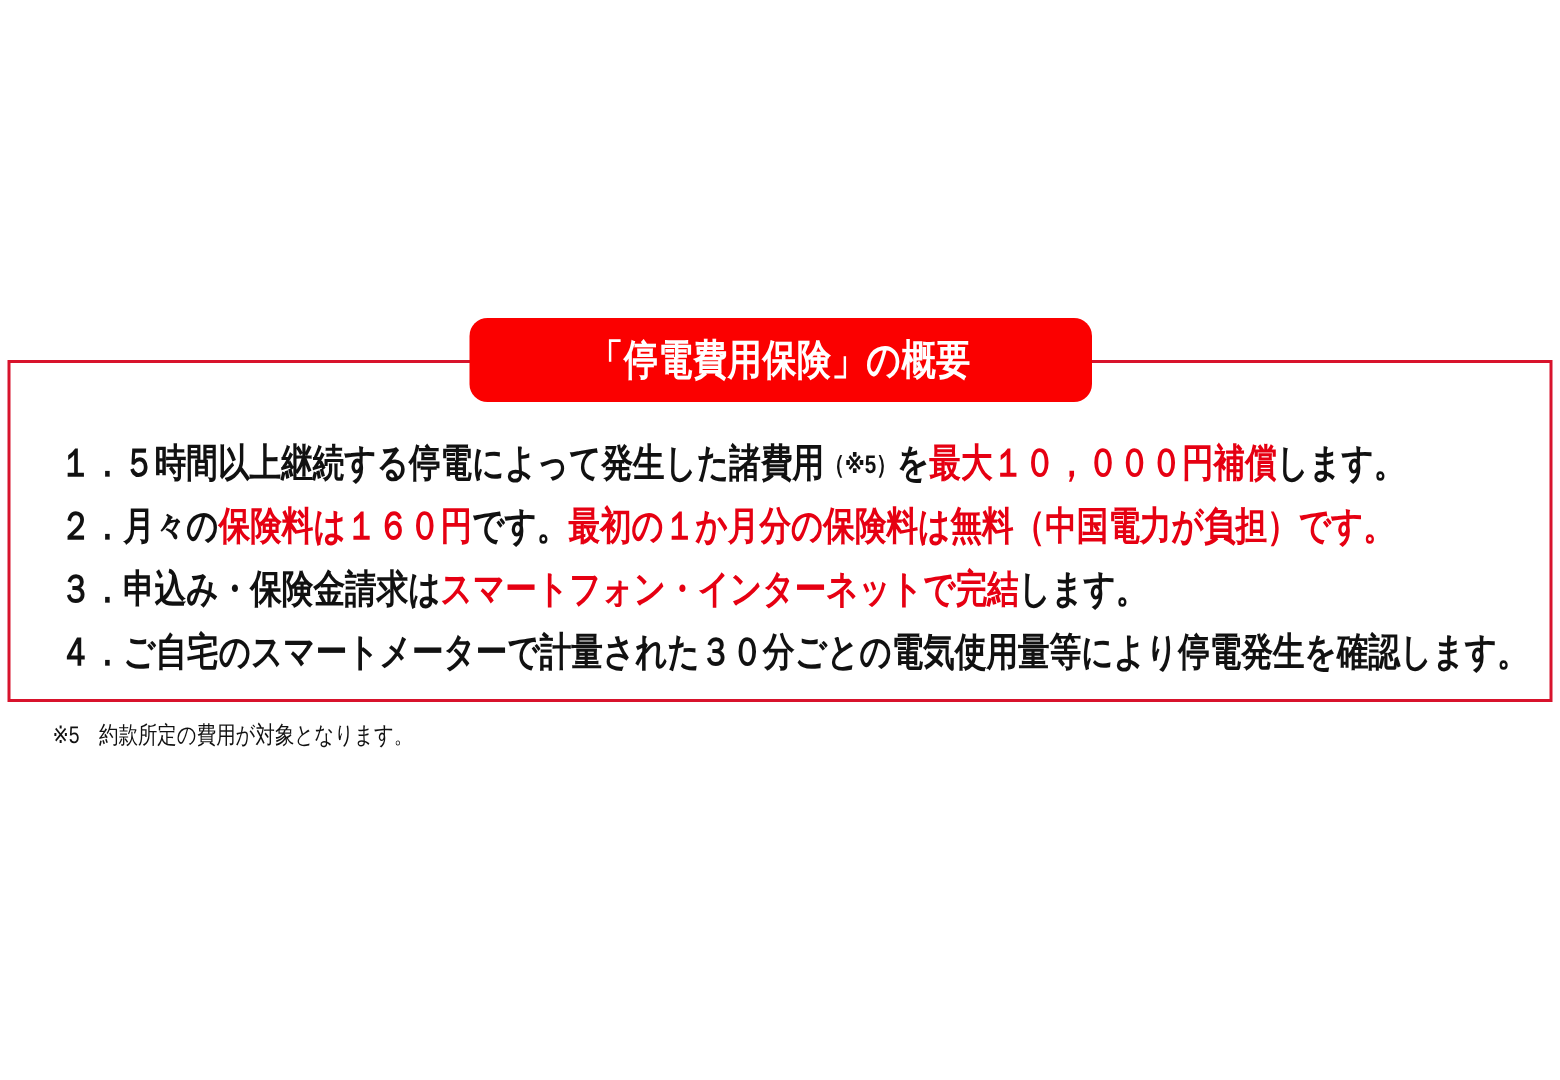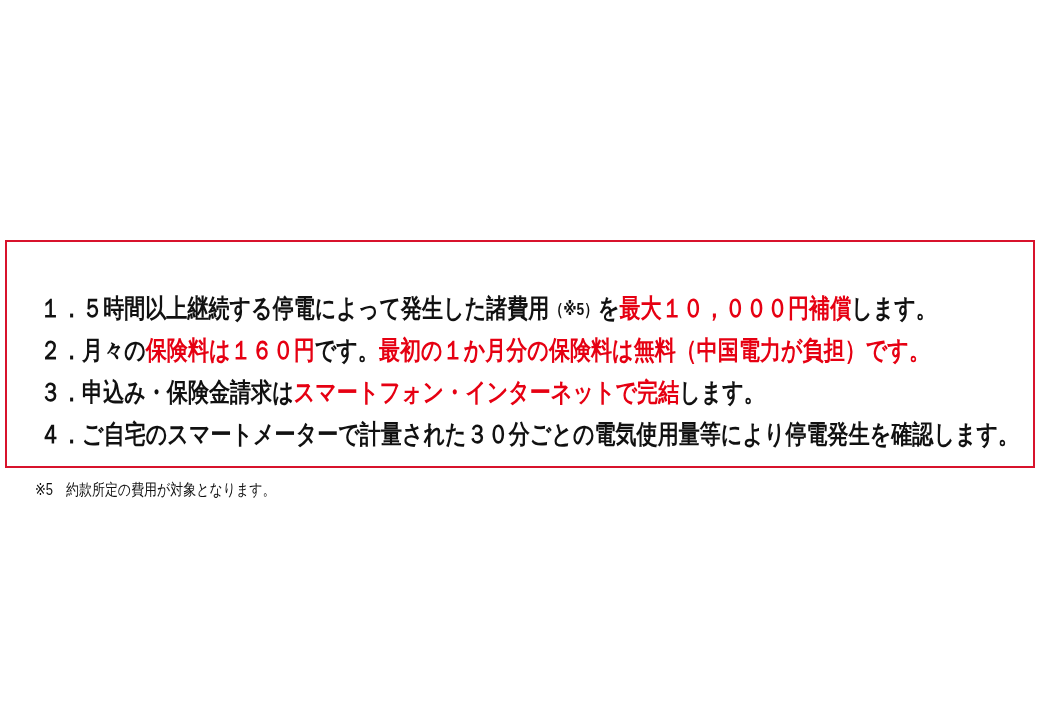--- a/index.html
+++ b/index.html
@@ -87,20 +87,23 @@
     color: var(--ink);
     white-space: nowrap;
     transform: scaleX(0.81);
     transform-origin: left top;
   }
 </style>
 </head>
 <body>
 
 <div class="page">
+  <div class="title-box">
+    <span class="title-text">「停電費用保険」の概要</span>
+  </div>
 
   <div class="panel" id="panel">
       <div class="line"><span class="seg-black">１．５時間以上継続する停電によって発生した諸費用</span><span class="seg-note">（※5）</span><span class="seg-black">を</span><span class="seg-red">最大１０，０００円補償</span><span class="seg-black">します。</span></div>
       <div class="line"><span class="seg-black">２．月々の</span><span class="seg-red">保険料は１６０円</span><span class="seg-black">です。</span><span class="seg-red">最初の１か月分の保険料は無料（中国電力が負担）です。</span></div>
       <div class="line"><span class="seg-black">３．申込み・保険金請求は</span><span class="seg-red">スマートフォン・インターネットで完結</span><span class="seg-black">します。</span></div>
       <div class="line"><span class="seg-black">４．ご自宅のスマートメーターで計量された３０分ごとの電気使用量等により停電発生を確認します。</span></div>
     </div>
 
   <div class="footnote">
     <span>※5　約款所定の費用が対象となります。</span>

